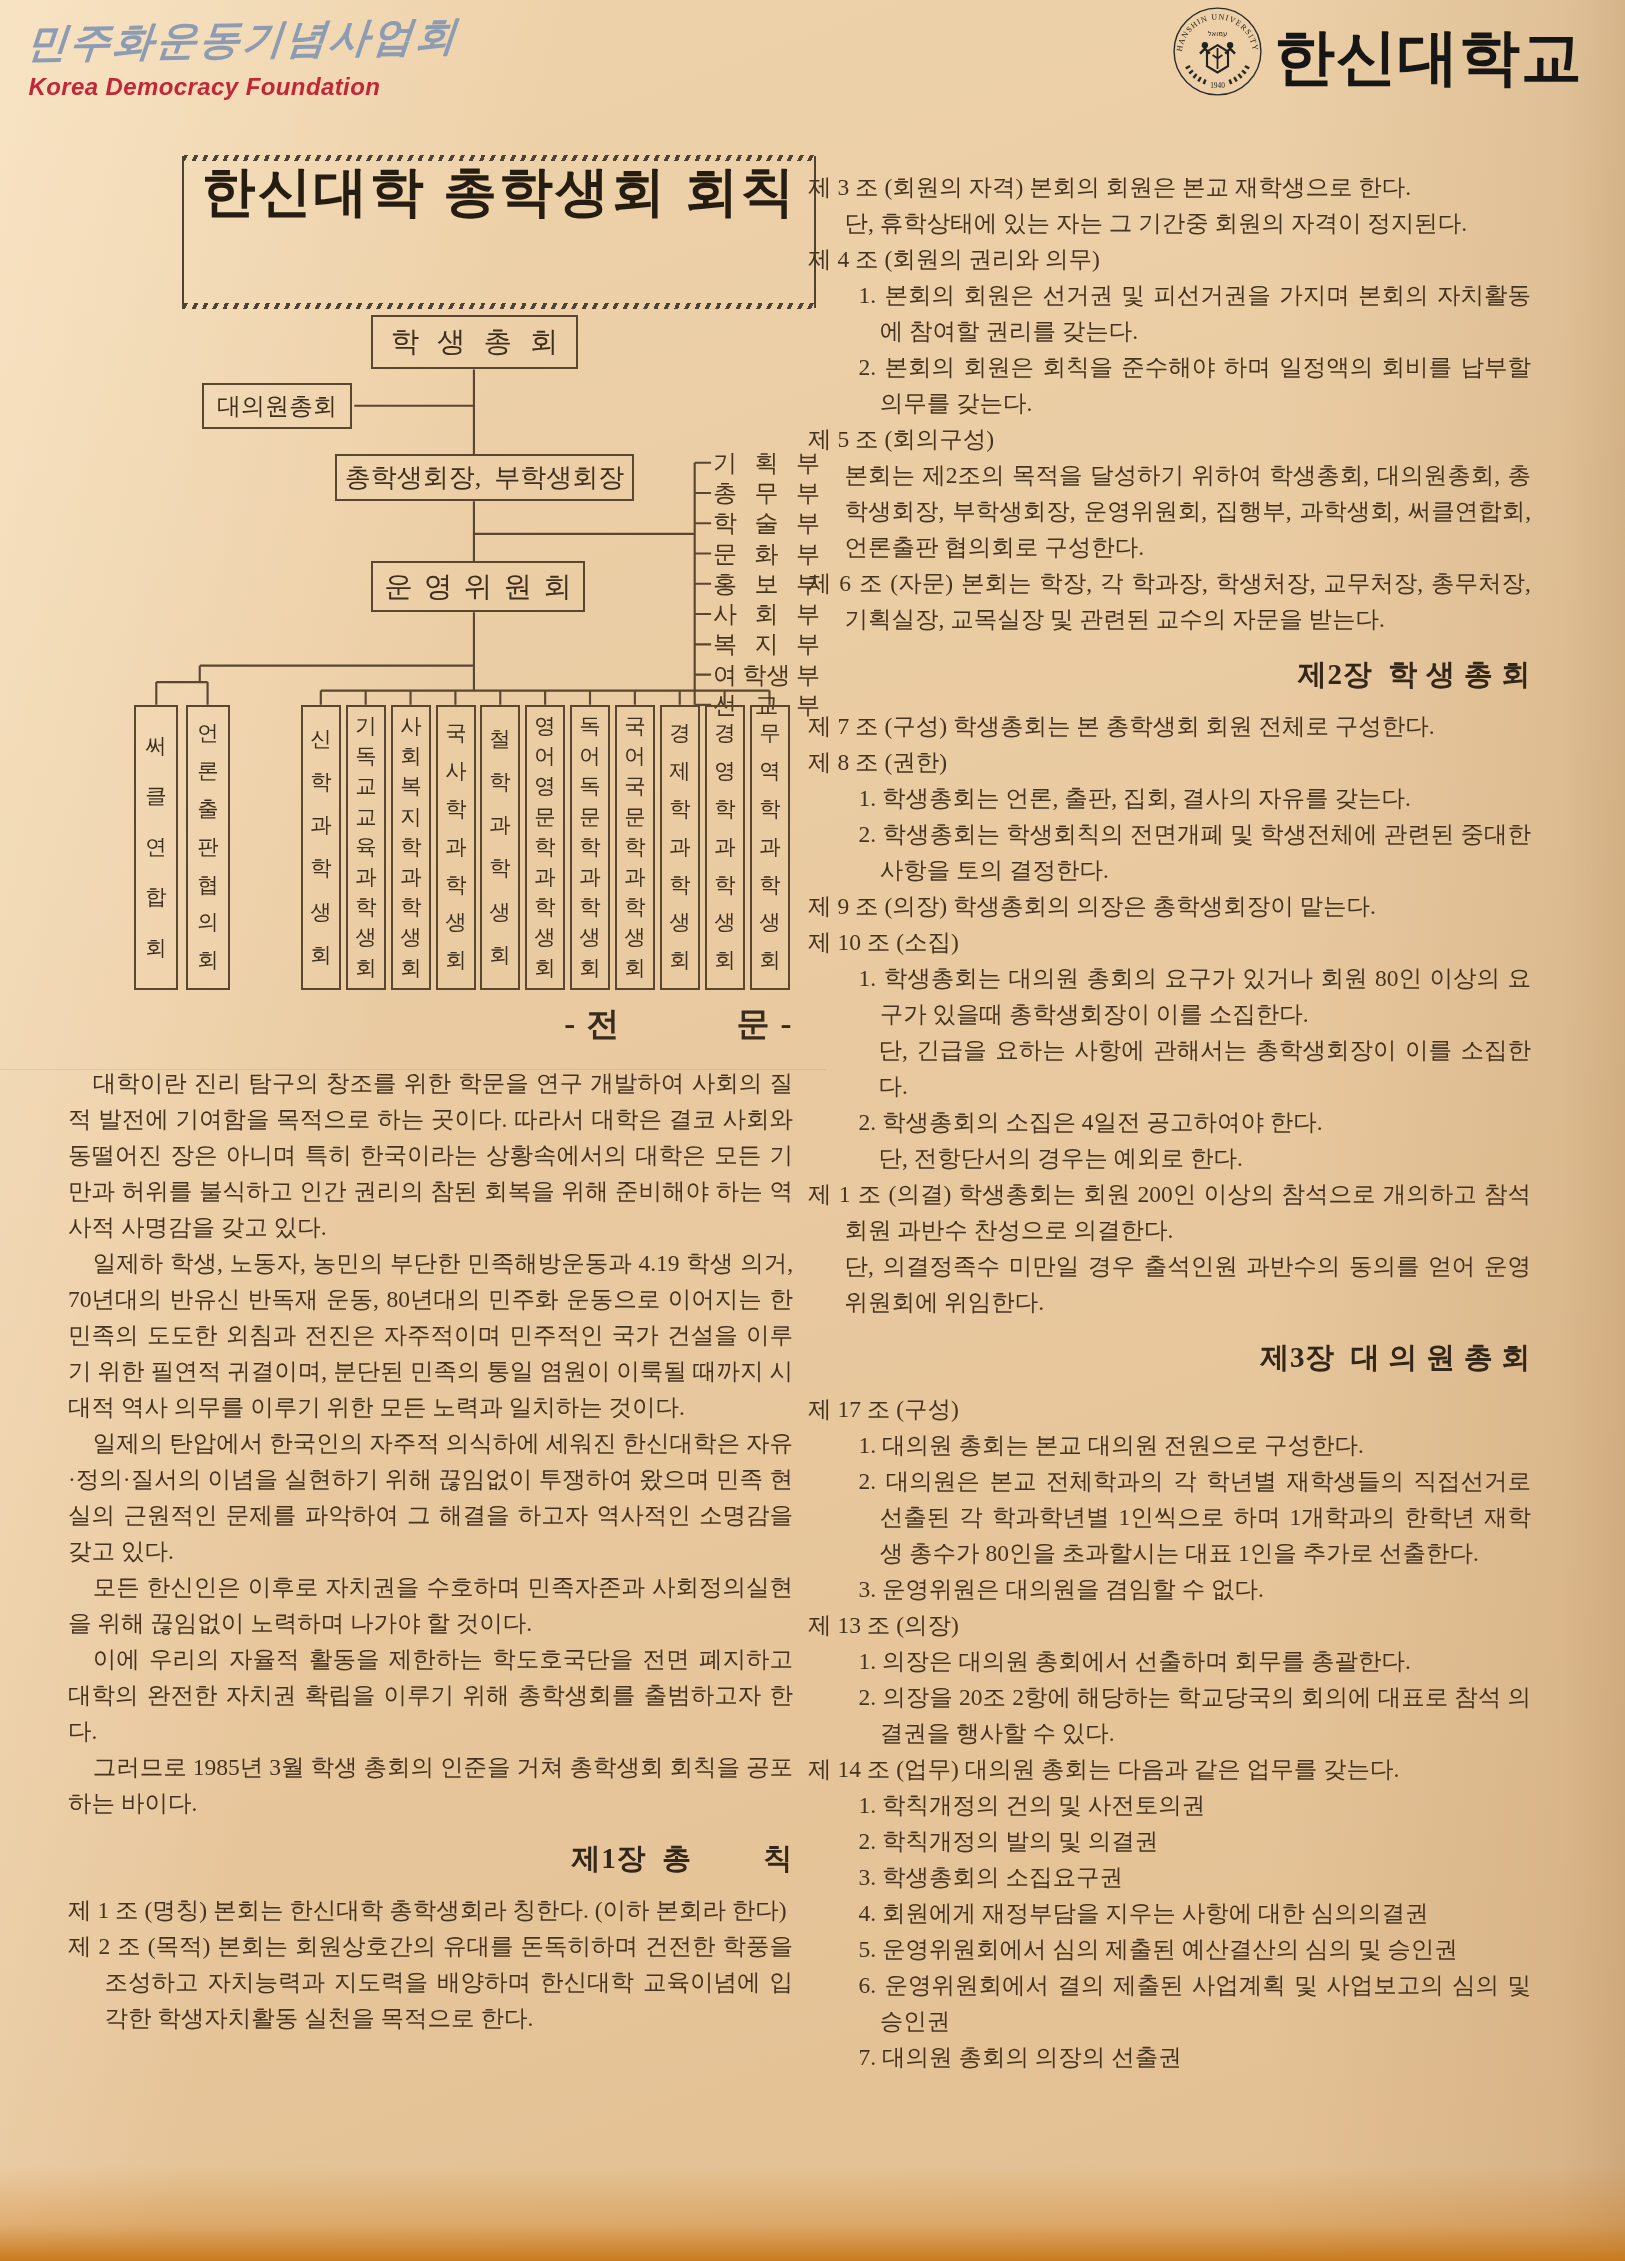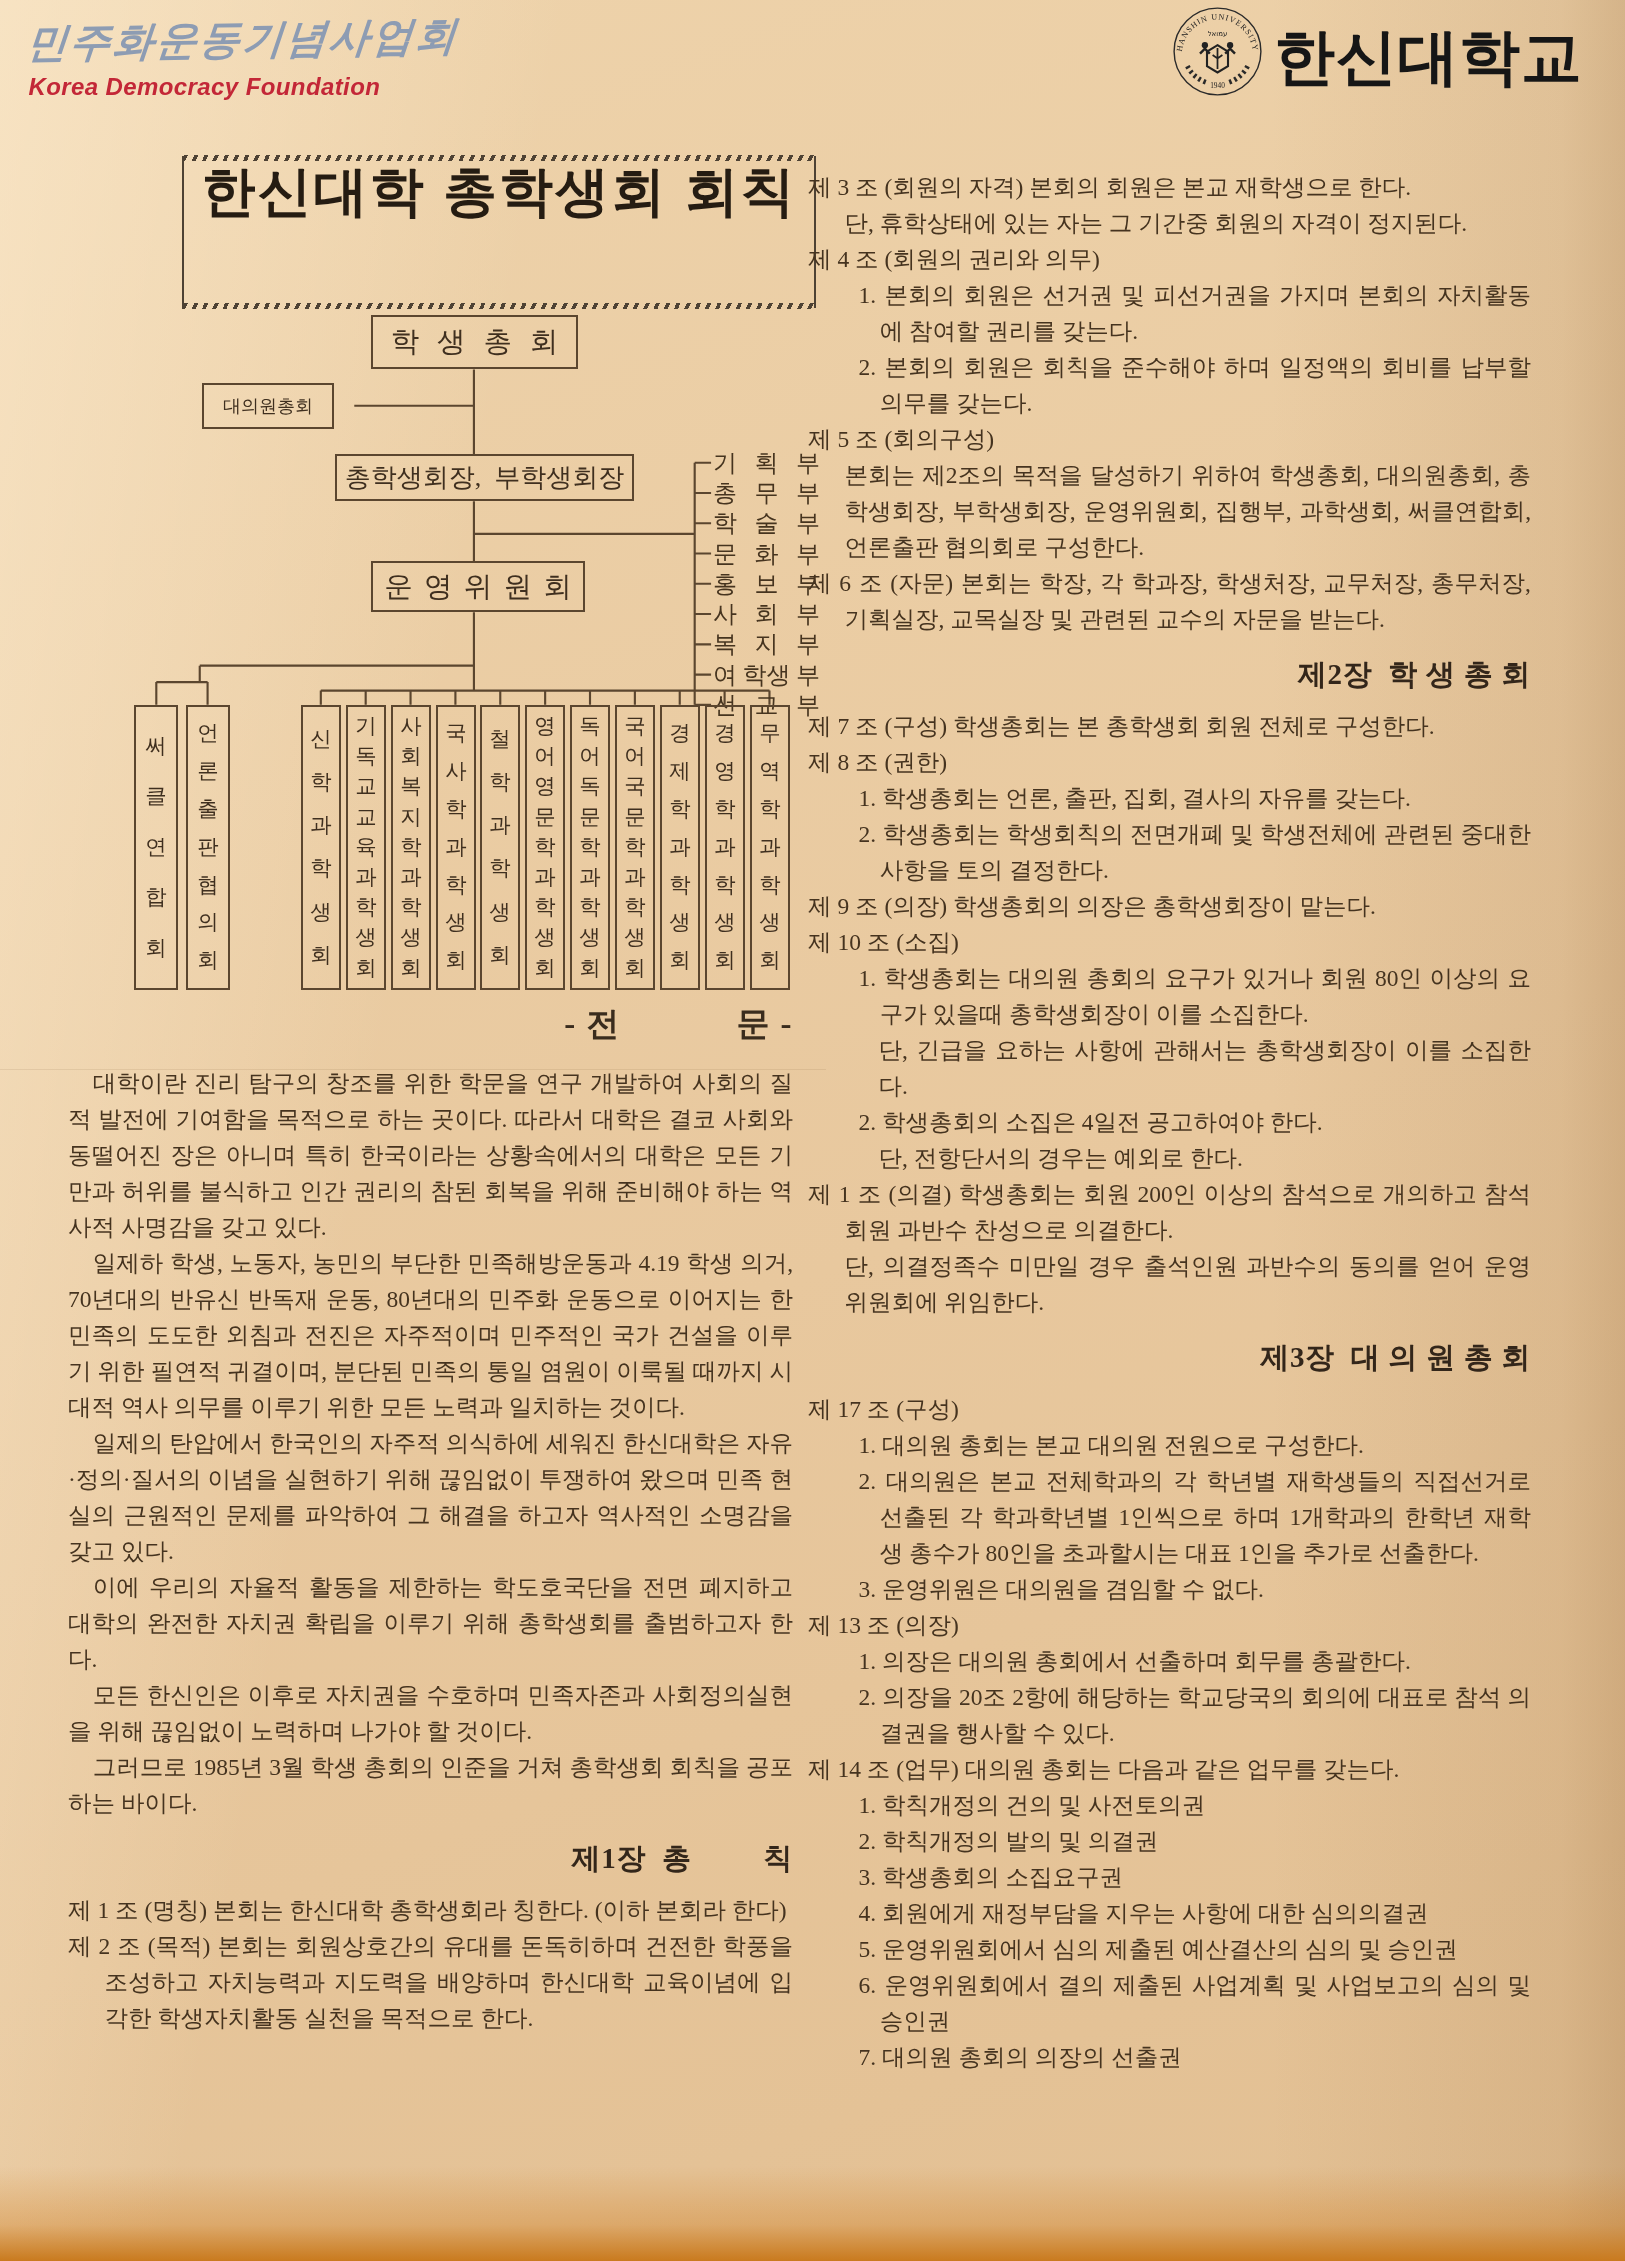--- a/index.html
+++ b/index.html
@@ -126,21 +126,21 @@
                M185 505 H570  M185 505 V528  M124 528 H196  M124 528 V560  M196 528 V560" fill="none" stroke="#5b462f" stroke-width="3"></path>
     </svg>
 
     <div class="cbox hbox" style="left:303px; top:9.3px; width:207px; height:54px; font-size:28.5px;">
         <span>학</span>
         <span>생</span>
         <span>총</span>
         <span>회</span>
       </div>
 
-    <div class="cbox" style="left:134px; top:77px; width:132px; height:46px; font-size:18px;">대의원총회</div>
+    <div class="cbox" style="left:134px; top:77px; width:150px; height:46px; font-size:24px;">대의원총회</div>
 
     <div class="cbox" style="left:267px; top:148px; width:299px; height:47px; font-size:26px; white-space:pre;">총학생회장,  부학생회장</div>
 
     <div class="cbox hbox" style="left:303px; top:255px; width:214px; height:51px; font-size:28.5px;">
         <span>운</span>
         <span>영</span>
         <span>위</span>
         <span>원</span>
         <span>회</span>
       </div>
@@ -321,22 +321,22 @@
       </div>
   </div>
 
   <div class="crease"></div>
 
   <div id="left-col" class="textcol" style="left:68px; top:1006px; width:725px;">
       <div class="blk blk-pre">- 전            문 -</div>
       <div class="blk blk-pp">대학이란 진리 탐구의 창조를 위한 학문을 연구 개발하여 사회의 질적 발전에 기여함을 목적으로 하는 곳이다. 따라서 대학은 결코 사회와 동떨어진 장은 아니며 특히 한국이라는 상황속에서의 대학은 모든 기만과 허위를 불식하고 인간 권리의 참된 회복을 위해 준비해야 하는 역사적 사명감을 갖고 있다.</div>
       <div class="blk blk-pp">일제하 학생, 노동자, 농민의 부단한 민족해방운동과 4.19 학생 의거, 70년대의 반유신 반독재 운동, 80년대의 민주화 운동으로 이어지는 한민족의 도도한 외침과 전진은 자주적이며 민주적인 국가 건설을 이루기 위한 필연적 귀결이며, 분단된 민족의 통일 염원이 이룩될 때까지 시대적 역사 의무를 이루기 위한 모든 노력과 일치하는 것이다.</div>
       <div class="blk blk-pp">일제의 탄압에서 한국인의 자주적 의식하에 세워진 한신대학은 자유·정의·질서의 이념을 실현하기 위해 끊임없이 투쟁하여 왔으며 민족 현실의 근원적인 문제를 파악하여 그 해결을 하고자 역사적인 소명감을 갖고 있다.</div>
+      <div class="blk blk-pp">모든 한신인은 이후로 자치권을 수호하며 민족자존과 사회정의실현을 위해 끊임없이 노력하며 나가야 할 것이다.</div>
       <div class="blk blk-pp">이에 우리의 자율적 활동을 제한하는 학도호국단을 전면 폐지하고 대학의 완전한 자치권 확립을 이루기 위해 총학생회를 출범하고자 한다.</div>
-      <div class="blk blk-pp">모든 한신인은 이후로 자치권을 수호하며 민족자존과 사회정의실현을 위해 끊임없이 노력하며 나가야 할 것이다.</div>
       <div class="blk blk-pp">그러므로 1985년 3월 학생 총회의 인준을 거쳐 총학생회 회칙을 공포하는 바이다.</div>
       <div class="blk blk-h2">제1장  총         칙</div>
       <div class="blk blk-art">제 1 조 (명칭) 본회는 한신대학 총학생회라 칭한다.  (이하 본회라 한다)</div>
       <div class="blk blk-art">제 2 조 (목적) 본회는 회원상호간의 유대를 돈독히하며 건전한 학풍을 조성하고 자치능력과 지도력을 배양하며 한신대학 교육이념에 입각한 학생자치활동 실천을 목적으로 한다.</div>
     </div>
 
   <div id="right-col" class="textcol" style="left:808px; top:153px; width:723px; padding-top:15.7px;">
       <div class="blk blk-art">제 3 조 (회원의 자격) 본회의 회원은 본교 재학생으로 한다.</div>
       <div class="blk blk-note">단, 휴학상태에 있는 자는 그 기간중 회원의 자격이 정지된다.</div>
       <div class="blk blk-art">제 4 조 (회원의 권리와 의무)</div>

